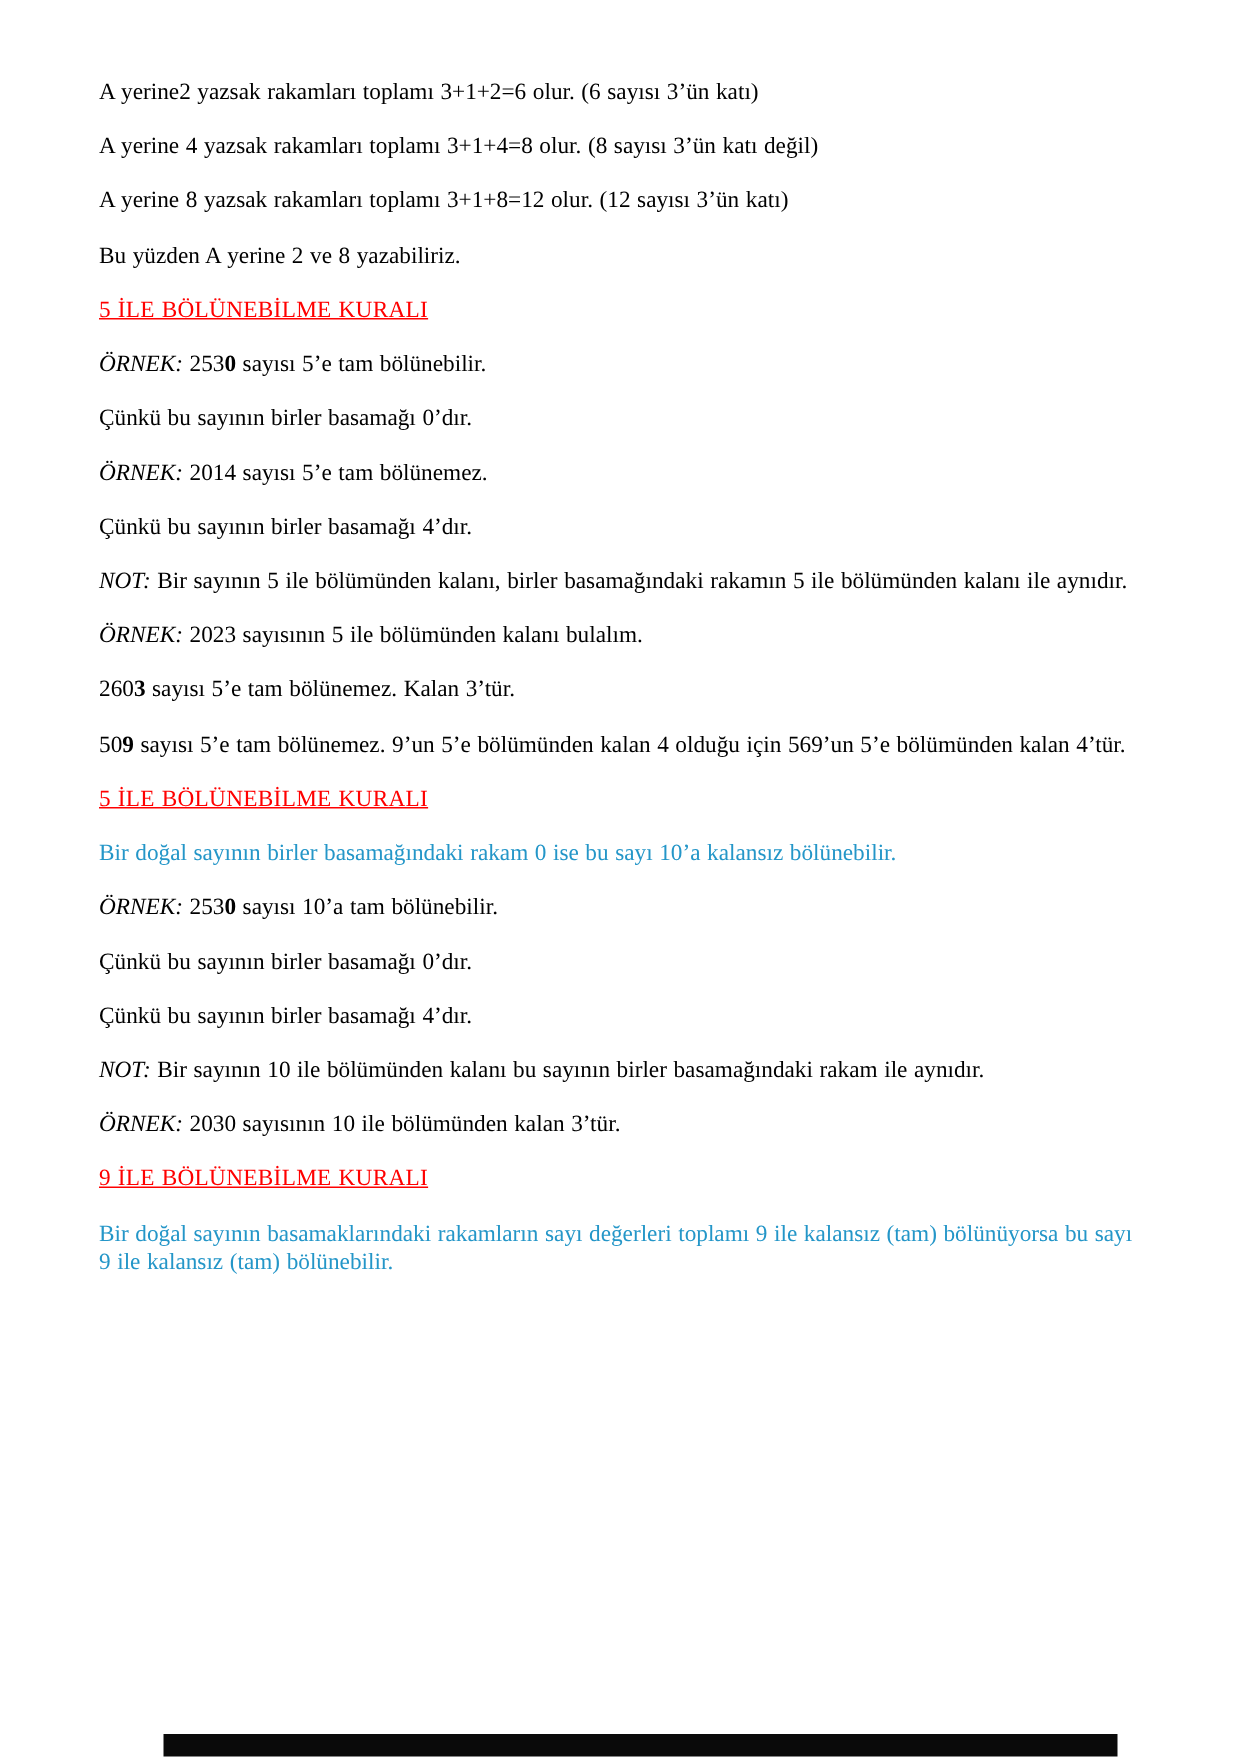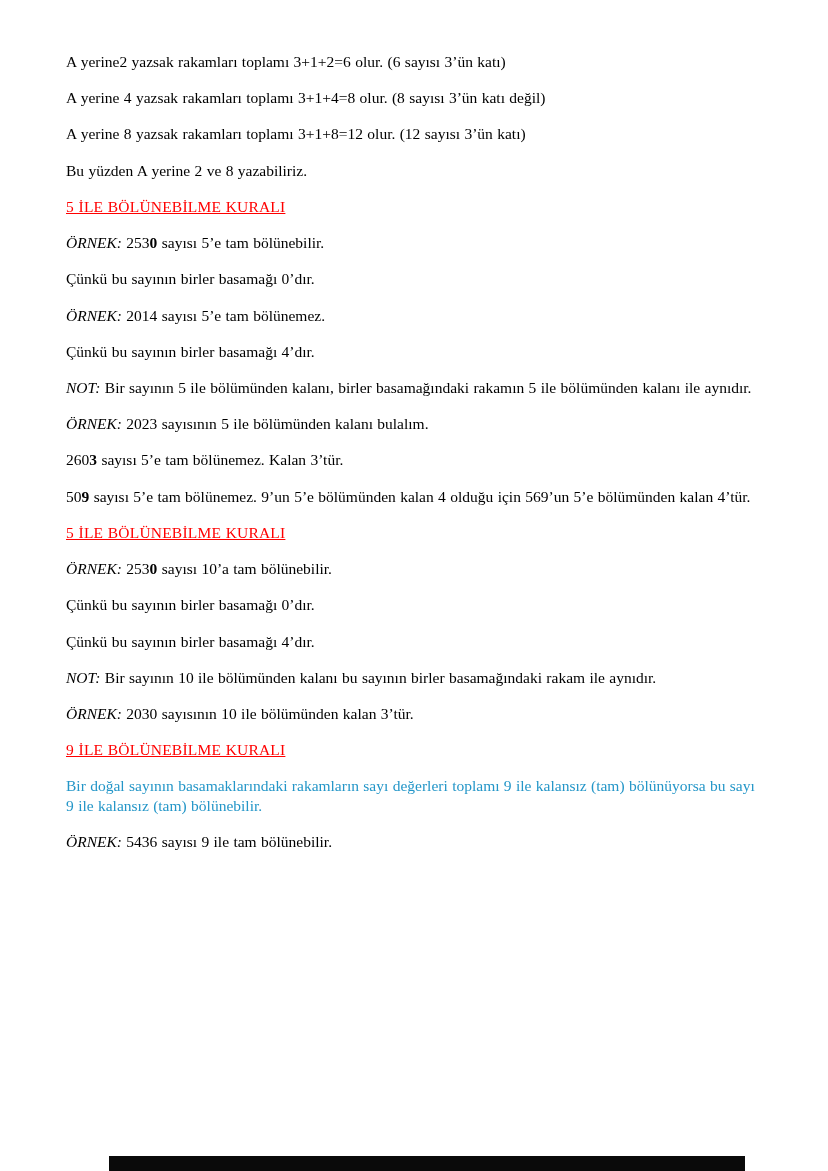--- a/index.html
+++ b/index.html
@@ -66,23 +66,23 @@
       <p class="para heading"><span class="run normal">5 İLE BÖLÜNEBİLME KURALI</span></p>
       <p class="para body"><span class="run bolditalic">ÖRNEK:</span><span class="run normal"> 253</span><span class="run bold">0</span><span class="run normal"> sayısı 5’e tam bölünebilir.</span></p>
       <p class="para body"><span class="run normal">Çünkü bu sayının birler basamağı 0’dır.</span></p>
       <p class="para body"><span class="run bolditalic">ÖRNEK:</span><span class="run normal"> 2014 sayısı 5’e tam bölünemez.</span></p>
       <p class="para body"><span class="run normal">Çünkü bu sayının birler basamağı 4’dır.</span></p>
       <p class="para body"><span class="run bolditalic">NOT:</span><span class="run normal"> Bir sayının 5 ile bölümünden kalanı, birler basamağındaki rakamın 5 ile bölümünden kalanı ile aynıdır.</span></p>
       <p class="para body"><span class="run bolditalic">ÖRNEK:</span><span class="run normal"> 2023 sayısının 5 ile bölümünden kalanı bulalım.</span></p>
       <p class="para body"><span class="run normal">260</span><span class="run bold">3</span><span class="run normal"> sayısı 5’e tam bölünemez. Kalan 3’tür.</span></p>
       <p class="para body"><span class="run normal">50</span><span class="run bold">9</span><span class="run normal"> sayısı 5’e tam bölünemez. 9’un 5’e bölümünden kalan 4 olduğu için 569’un 5’e bölümünden kalan 4’tür.</span></p>
       <p class="para heading"><span class="run normal">5 İLE BÖLÜNEBİLME KURALI</span></p>
+      <p class="para blue"><span class="run normal">Bir doğal sayının birler basamağındaki rakam 0 ise bu sayı 10’a kalansız bölünebilir.</span></p>
       <p class="para body"><span class="run bolditalic">ÖRNEK:</span><span class="run normal"> 253</span><span class="run bold">0</span><span class="run normal"> sayısı 10’a tam bölünebilir.</span></p>
       <p class="para body"><span class="run normal">Çünkü bu sayının birler basamağı 0’dır.</span></p>
       <p class="para body"><span class="run normal">Çünkü bu sayının birler basamağı 4’dır.</span></p>
       <p class="para body"><span class="run bolditalic">NOT:</span><span class="run normal"> Bir sayının 10 ile bölümünden kalanı bu sayının birler basamağındaki rakam ile aynıdır.</span></p>
       <p class="para body"><span class="run bolditalic">ÖRNEK:</span><span class="run normal"> 2030 sayısının 10 ile bölümünden kalan 3’tür.</span></p>
       <p class="para heading"><span class="run normal">9 İLE BÖLÜNEBİLME KURALI</span></p>
       <p class="para blue"><span class="run normal">Bir doğal sayının basamaklarındaki rakamların sayı değerleri toplamı 9 ile kalansız (tam) bölünüyorsa bu sayı 9 ile kalansız (tam) bölünebilir.</span></p>
-      <p class="para body"><span class="run bolditalic">ÖRNEK:</span><span class="run normal"> 5436 sayısı 9 ile tam bölünebilir.</span></p>
     </div>
   <div class="bottom-bar"></div>
 </div>
 
 </body></html>

